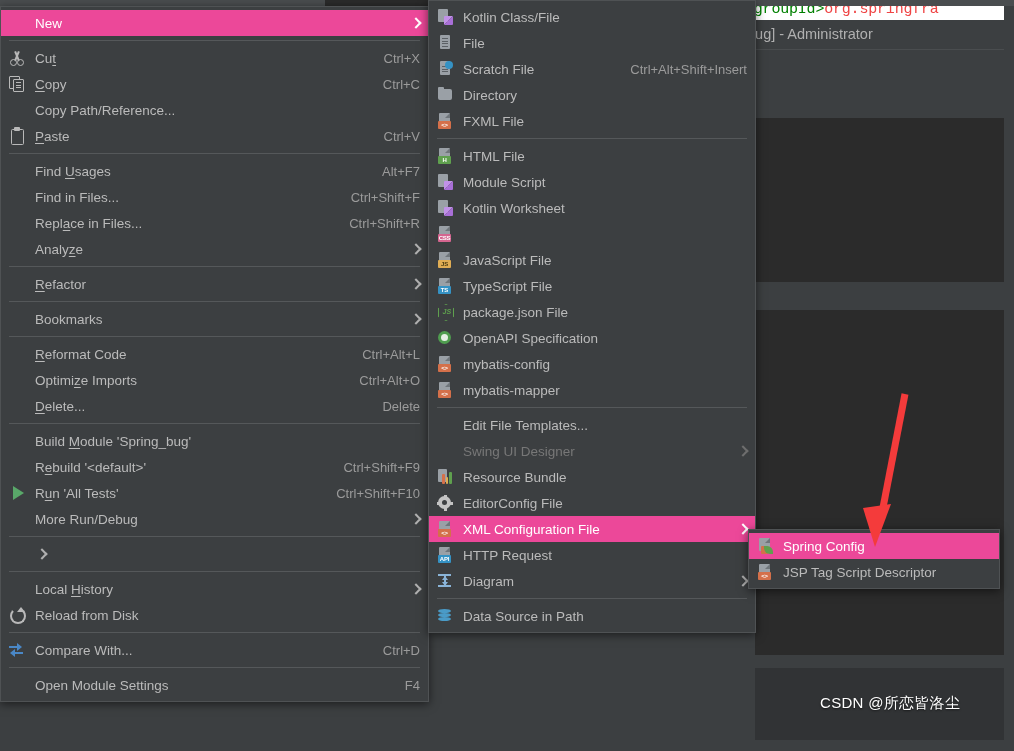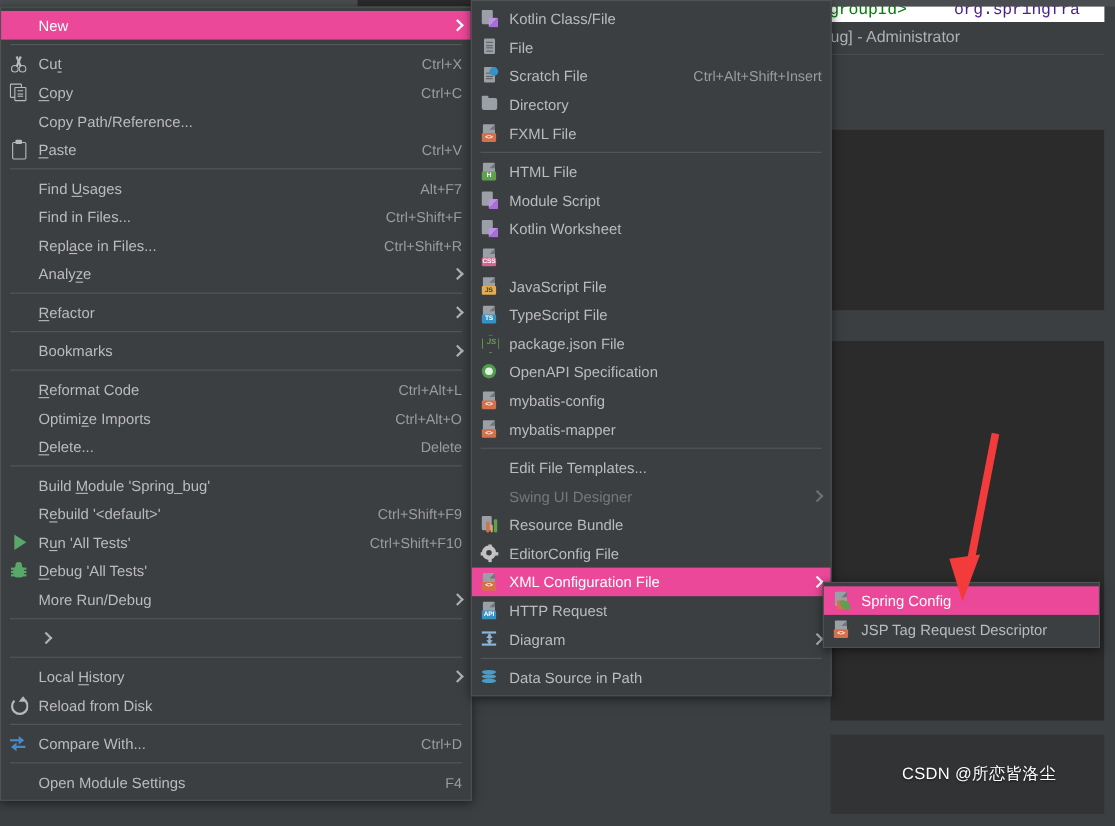--- a/index.html
+++ b/index.html
@@ -20,21 +20,21 @@
 
   
   #ide-bg { position:absolute; inset:0; background:#3c3f41; }
   #editor-code-strip {
     position:absolute; left:745px; top:0; width:269px; height:20px;
     background:#ffffff; overflow:hidden; white-space:nowrap;
     font-family:"Liberation Mono","DejaVu Sans Mono",monospace;
     font-size:15px; line-height:20px; letter-spacing:-0.2px;
   }
   #editor-code-strip .tag { color:#008000; }
-  #editor-code-strip .txt { color:#4c1d95;margin-left:43px; }
+  #editor-code-strip .txt { color:#ef4444; }
   #titlebar-text {
     position:absolute; left:745px; top:20px; width:269px; height:29px;
     line-height:29px; color:#b0b0b0; font-size:14.5px; background:#3c3f41;
     padding-left:2px; box-sizing:border-box; overflow:hidden; white-space:nowrap;
   }
   #toolbar-strip {
     position:absolute; left:745px; top:49px; width:269px; height:36px;
     background:#3c3f41; border-top:1px solid #4a4d4f;
   }
   #editor-area {
@@ -354,35 +354,20 @@
       <span class="mi-shortcut">Ctrl+Shift+F9</span>
     </div>
     <div class="menu-item">
       <span class="mi-icon">
         <span class="ico-run"></span>
       </span>
       <span class="mi-label">R<span class="underline">u</span>n 'All Tests'</span>
       <span class="mi-shortcut">Ctrl+Shift+F10</span>
     </div>
     <div class="menu-item">
-      <span class="mi-icon">
-        <span class="ico ico-bug">
-          <i class="head"></i>
-          <i class="body"></i>
-          <i class="lg" style="left: 1px; top: 5px;"></i>
-          <i class="lg" style="left: 1px; top: 8px;"></i>
-          <i class="lg" style="left: 1px; top: 11px;"></i>
-          <i class="lg" style="left: 11px; top: 5px;"></i>
-          <i class="lg" style="left: 11px; top: 8px;"></i>
-          <i class="lg" style="left: 11px; top: 11px;"></i>
-        </span>
-      </span>
-      <span class="mi-label"><span class="underline">D</span>ebug 'All Tests'</span>
-    </div>
-    <div class="menu-item">
       <span class="mi-icon"></span>
       <span class="mi-label">More Run/Debug</span>
       <span class="mi-sub-arrow"></span>
     </div>
     <div class="separator"></div>
     <div class="menu-item">
       <span class="mi-icon"></span>
       <span class="mi-sub-arrow"></span>
     </div>
     <div class="separator"></div>
@@ -656,21 +641,21 @@
       </span>
       <span class="mi-label">Spring Config</span>
     </div>
     <div class="menu-item">
       <span class="mi-icon">
         <span class="ico">
           <span class="ico-file-base"></span>
           <span class="ico-badge" style="background: rgb(212, 112, 74); color: rgb(255, 255, 255);">&lt;&gt;</span>
         </span>
       </span>
-      <span class="mi-label">JSP Tag Request Descriptor</span>
+      <span class="mi-label">JSP Tag Script Descriptor</span>
     </div>
   </div>
 
 <svg id="red-arrow" viewBox="0 0 70 160">
   <path d="M50 2 L26 126" stroke="#f43b3b" stroke-width="7" stroke-linecap="butt" fill="none"></path>
   <path d="M20 155 L8 116 L36 112 Z" fill="#f43b3b"></path>
 </svg>
 
 <div id="watermark">CSDN @所恋皆洛尘</div>
 

